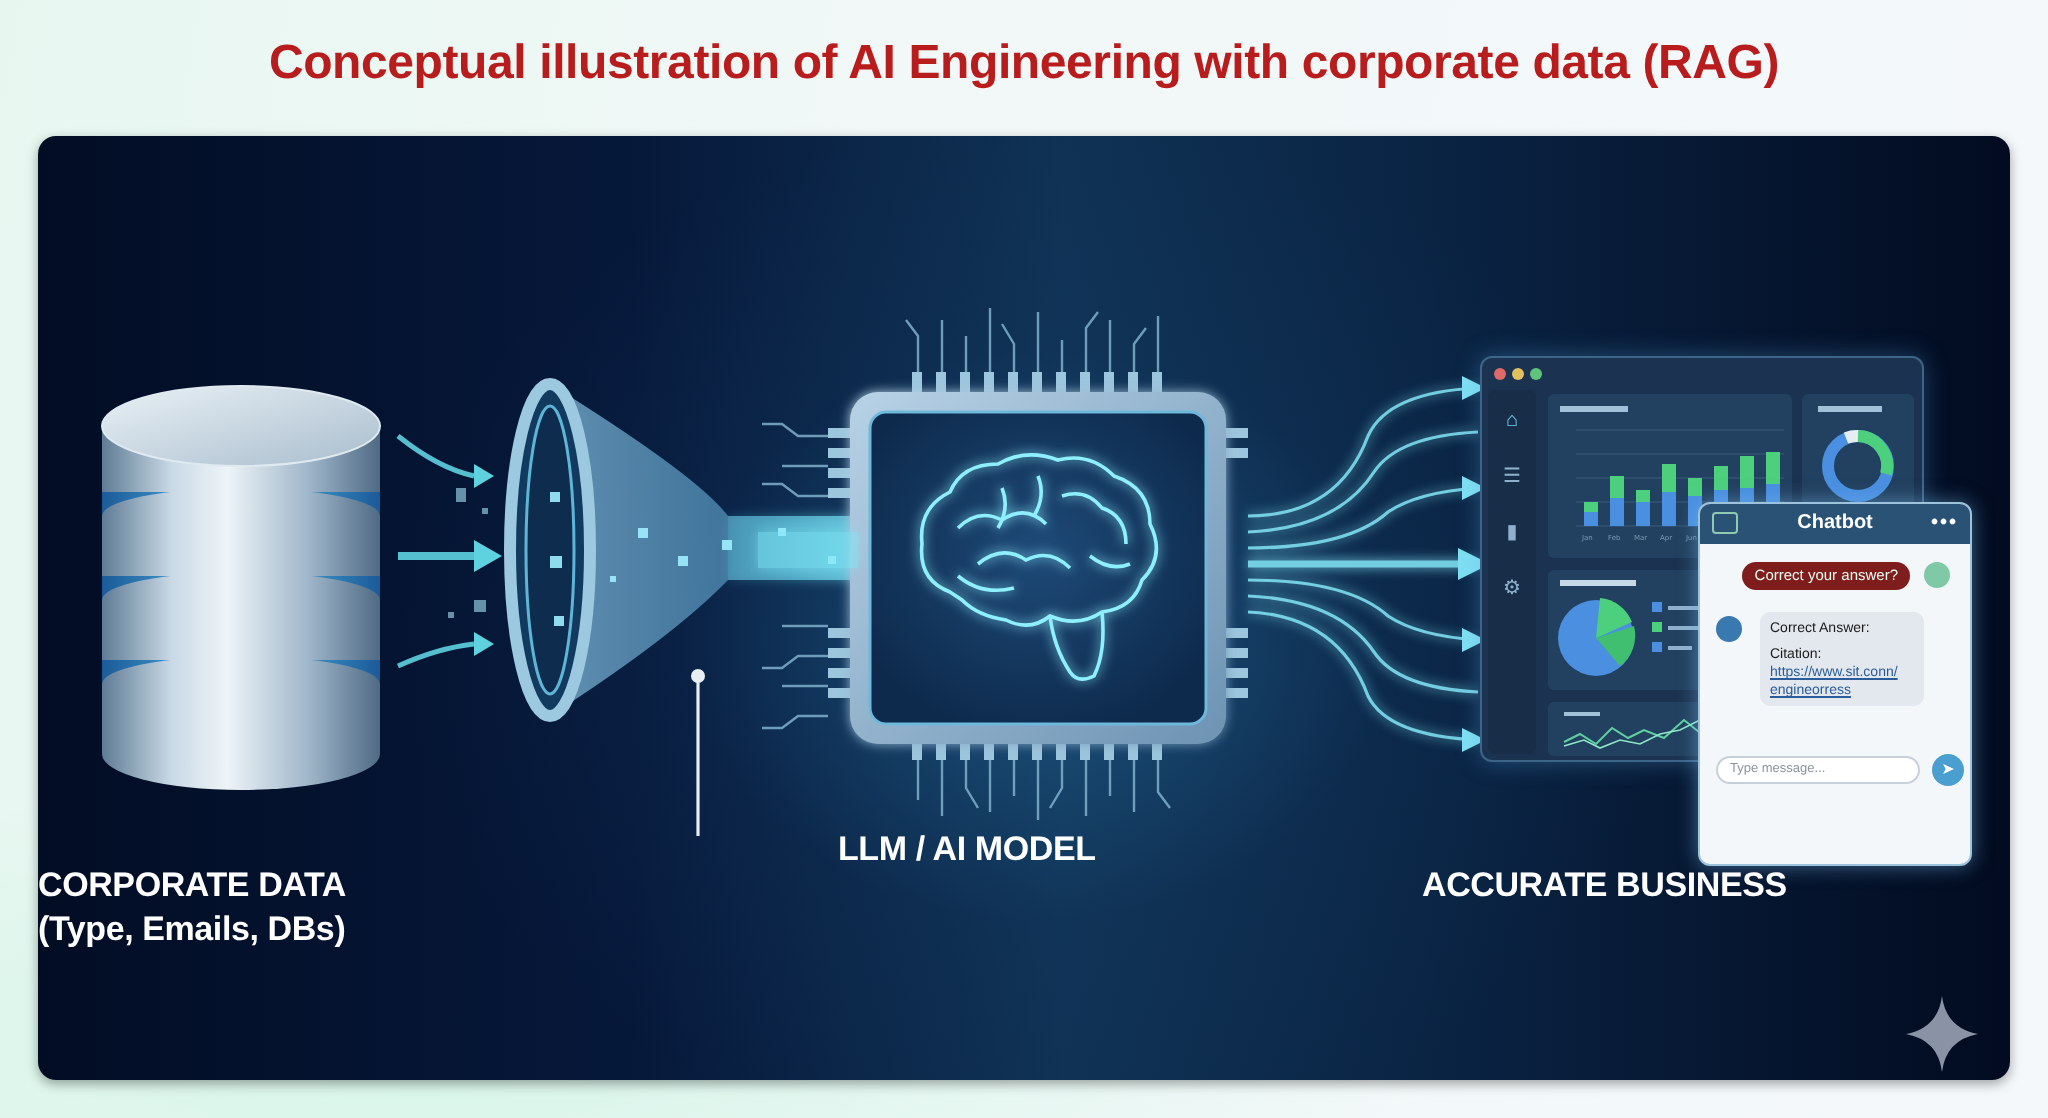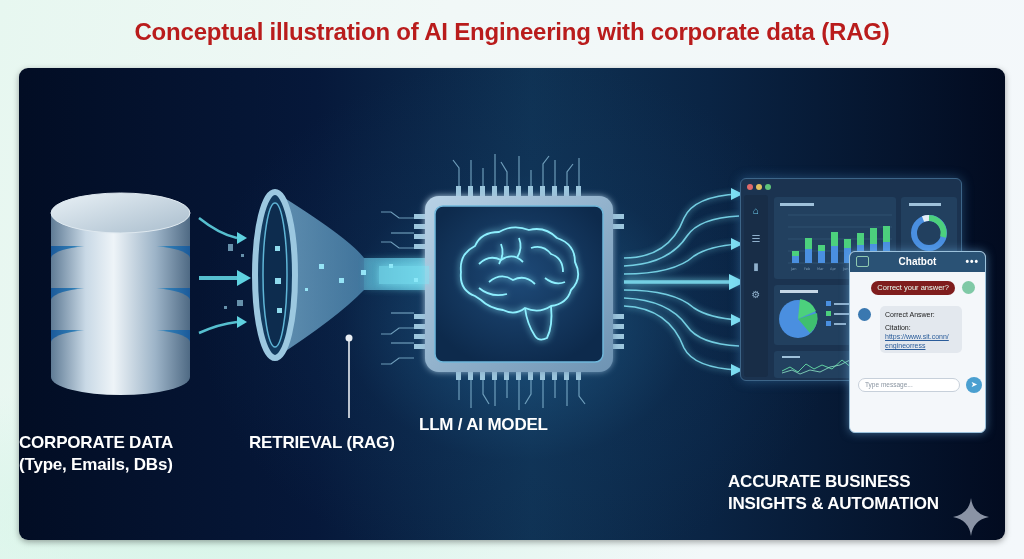--- a/index.html
+++ b/index.html
@@ -405,26 +405,24 @@
     </div>
     <div class="chat-input">Type message...</div>
     <div class="send-btn">➤</div>
   </div>
 
   <div class="label" style="left:0;top:364px;width:210px;">
     <div>CORPORATE DATA</div>
     <div>(Type, Emails, DBs)</div>
   </div>
   <div class="label" style="left:230px;top:364px;width:200px;">
-    <div>RETRIEVAL (RAG)</div>
   </div>
   <div class="label" style="left:400px;top:346px;width:200px;">
     <div>LLM / AI MODEL</div>
   </div>
-  <div class="label" style="left:709px;top:364px;width:240px;margin-top:39px;">
+  <div class="label" style="left:692px;top:364px;width:240px;">
     <div>ACCURATE BUSINESS</div>
-    <div>INSIGHTS &amp; AUTOMATION</div>
   </div>
 </div>
 
 <svg class="sparkle" width="36" height="38" viewBox="0 0 36 38">
   <path d="M18 0 Q20 16 36 19 Q20 22 18 38 Q16 22 0 19 Q16 16 18 0 Z" fill="#8a93a5"></path>
 </svg>
 
 </body></html>

